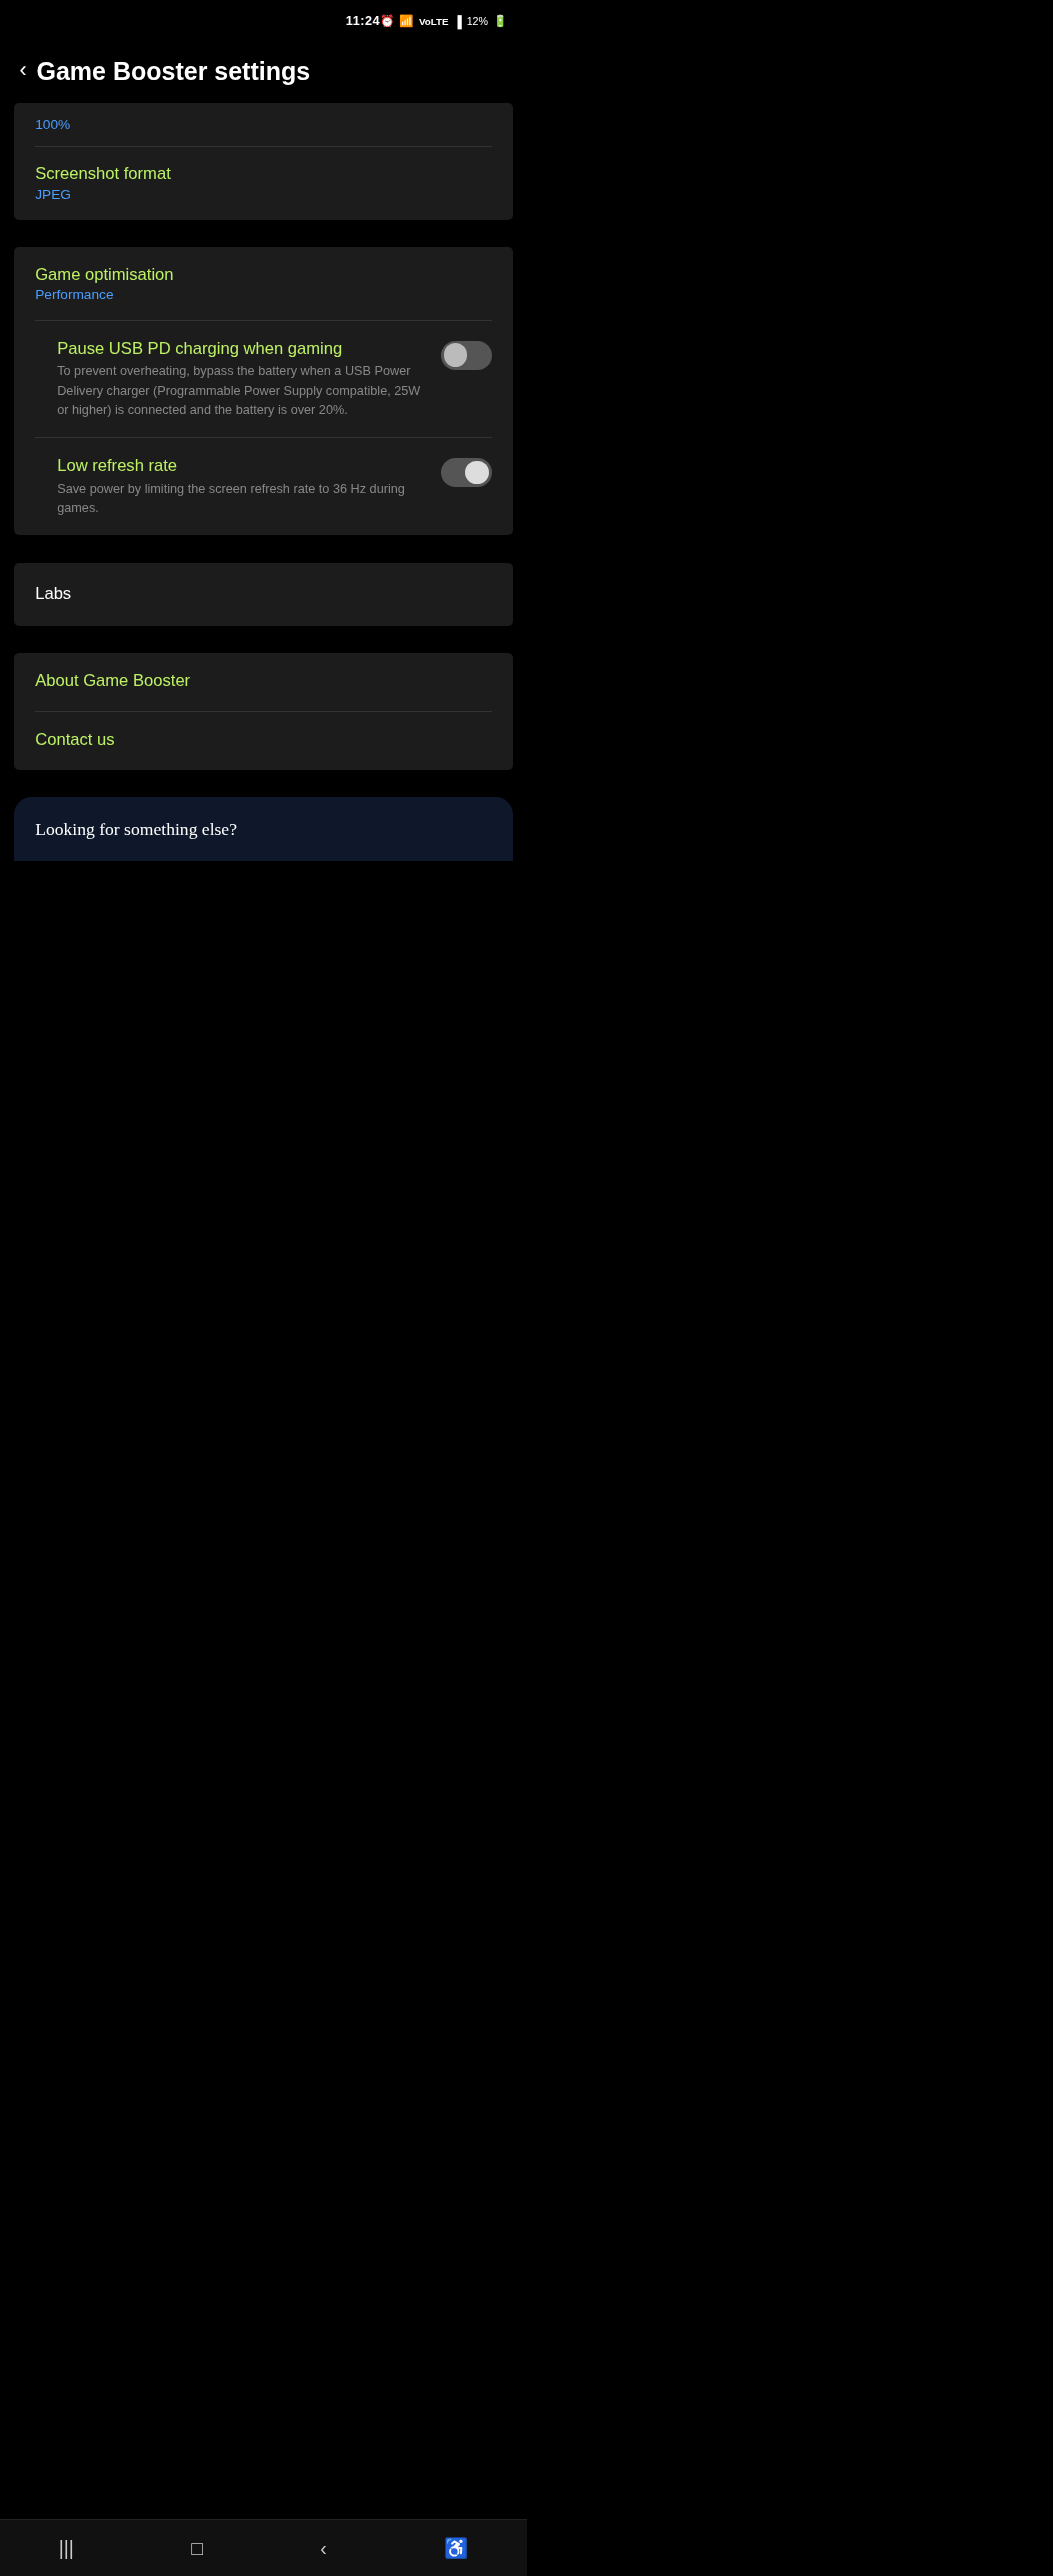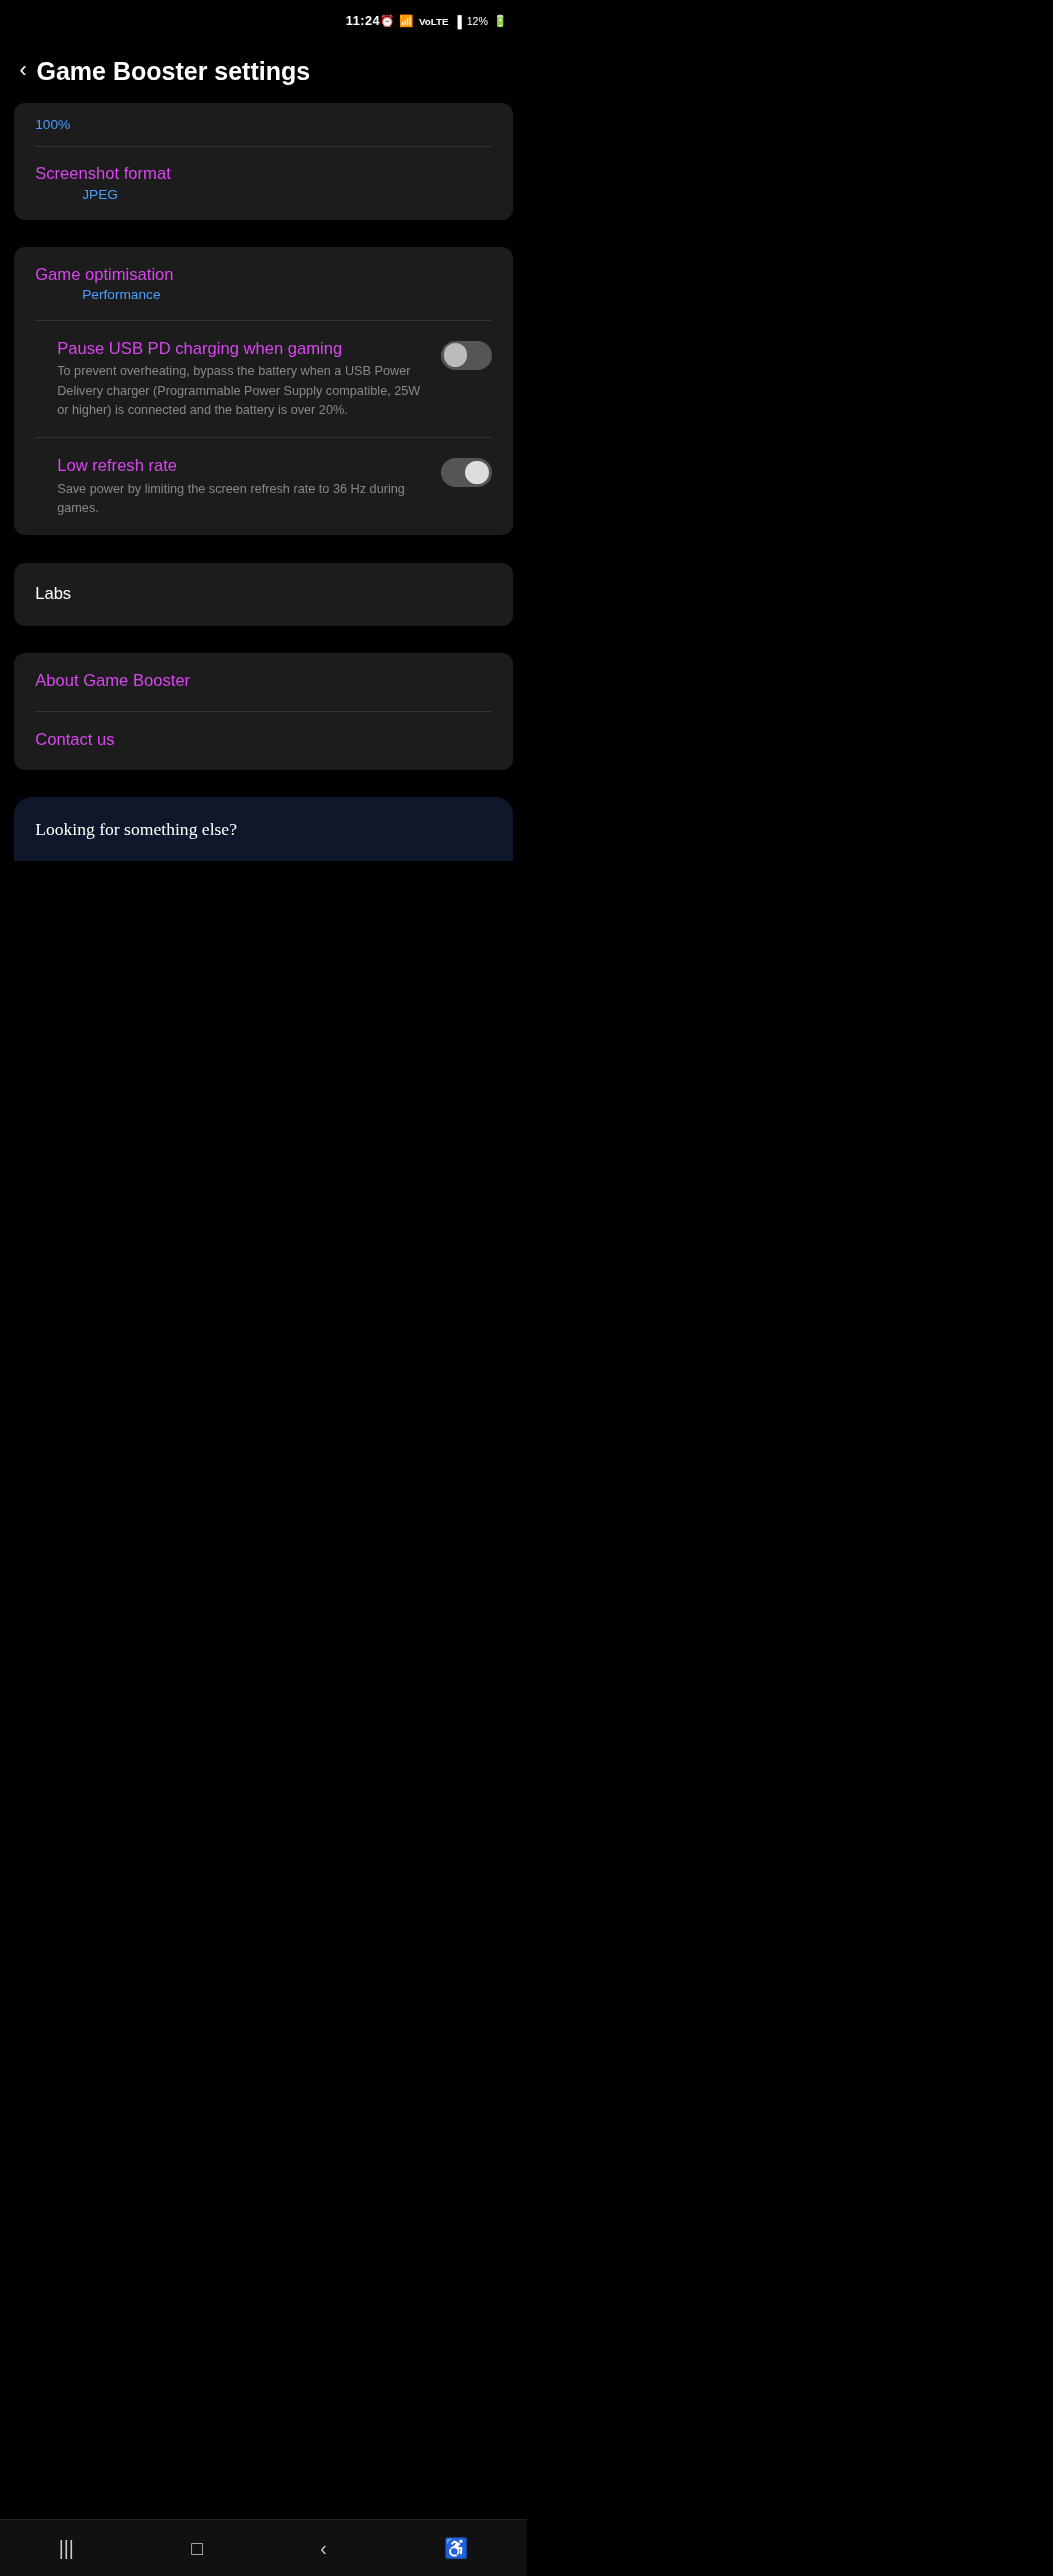--- a/index.html
+++ b/index.html
@@ -59,47 +59,46 @@
     }
     .header-title {
       font-size: 25px;
       font-weight: 700;
       color: #fff;
     }
 
     
     .card {
       background: #1c1c1c;
-      border-radius: 11px;
+      border-radius: 5px;
       margin: 0 13.7px 11.7px;
       overflow: hidden;
     }
 
     .card-item {
       padding: 17.6px 21.5px;
     }
 
     .divider {
       height: 1px;
       background: #333;
       margin: 0 21.5px;
     }
 
     .item-title {
       font-size: 16.6px;
       font-weight: 500;
-      color: #d946ef;
+      color: #bef264;
       margin-bottom: 2.9px;
     }
 
     .item-value {
       font-size: 13.7px;
       color: #4a9eff;
       margin-top: 2px;
-      margin-left: 47px;
     }
 
     .item-desc {
       font-size: 12.7px;
       color: #888;
       margin-top: 3.9px;
       line-height: 1.5;
     }
 
     

